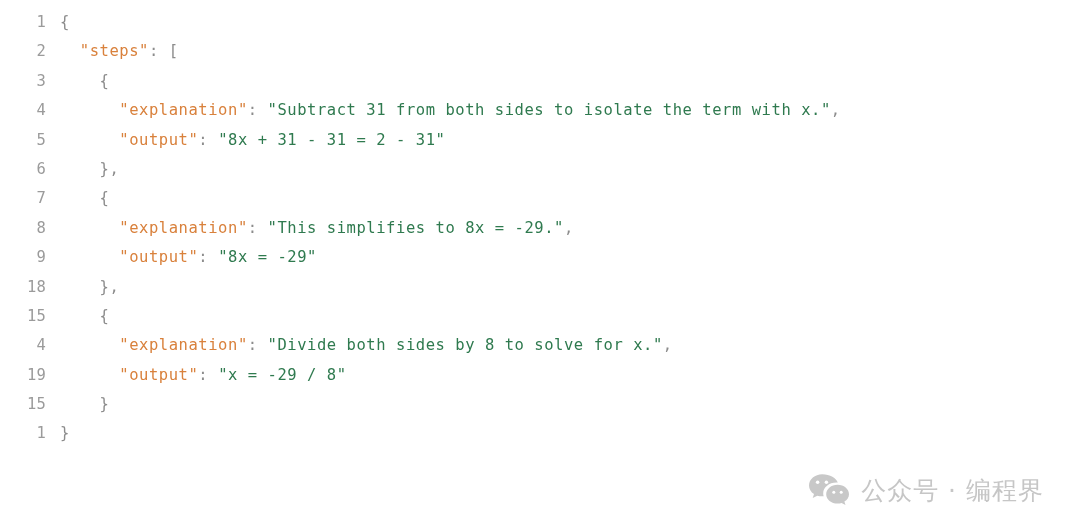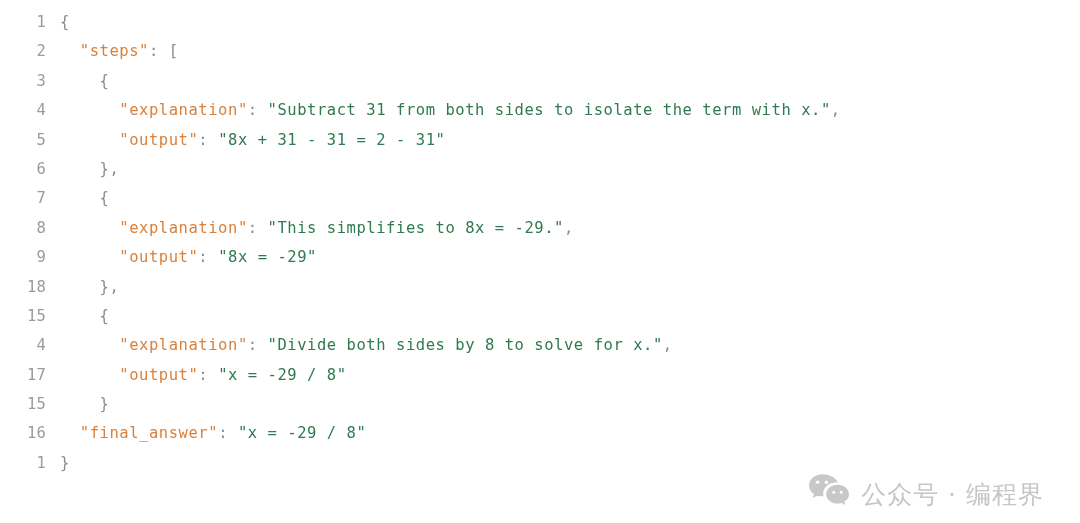--- a/index.html
+++ b/index.html
@@ -51,21 +51,21 @@
   .tok-key   { color: #d9813c; }
   .tok-str   { color: #2f7a4f; }
   .tok-punct { color: #8c8c8c; }
 
   
   .watermark {
     position: absolute;
     right: 36px;
     bottom: 16px;
     display: flex;
-    align-items: flex-end;
+    align-items: center;
     gap: 11px;
     opacity: 1;
     pointer-events: none;
   }
   .wm-icon {
     width: 42px;
     height: 34px;
     display: block;
   }
   .wm-text {
@@ -87,23 +87,22 @@
       <div class="code-line"><span class="ln">3</span><span class="code-text"><span>    </span><span class="tok-punct">{</span></span></div>
       <div class="code-line"><span class="ln">4</span><span class="code-text"><span>      </span><span class="tok-key">"explanation"</span><span class="tok-punct">: </span><span class="tok-str">"Subtract 31 from both sides to isolate the term with x."</span><span class="tok-punct">,</span></span></div>
       <div class="code-line"><span class="ln">5</span><span class="code-text"><span>      </span><span class="tok-key">"output"</span><span class="tok-punct">: </span><span class="tok-str">"8x + 31 - 31 = 2 - 31"</span></span></div>
       <div class="code-line"><span class="ln">6</span><span class="code-text"><span>    </span><span class="tok-punct">},</span></span></div>
       <div class="code-line"><span class="ln">7</span><span class="code-text"><span>    </span><span class="tok-punct">{</span></span></div>
       <div class="code-line"><span class="ln">8</span><span class="code-text"><span>      </span><span class="tok-key">"explanation"</span><span class="tok-punct">: </span><span class="tok-str">"This simplifies to 8x = -29."</span><span class="tok-punct">,</span></span></div>
       <div class="code-line"><span class="ln">9</span><span class="code-text"><span>      </span><span class="tok-key">"output"</span><span class="tok-punct">: </span><span class="tok-str">"8x = -29"</span></span></div>
       <div class="code-line"><span class="ln">18</span><span class="code-text"><span>    </span><span class="tok-punct">},</span></span></div>
       <div class="code-line"><span class="ln">15</span><span class="code-text"><span>    </span><span class="tok-punct">{</span></span></div>
       <div class="code-line"><span class="ln">4</span><span class="code-text"><span>      </span><span class="tok-key">"explanation"</span><span class="tok-punct">: </span><span class="tok-str">"Divide both sides by 8 to solve for x."</span><span class="tok-punct">,</span></span></div>
-      <div class="code-line"><span class="ln">17</span><span class="code-text"><span>      </span><span class="tok-key">"output"</span><span class="tok-punct">: </span><span class="tok-str">"x = -29 / 8"</span></span></div>
+      <div class="code-line"><span class="ln">19</span><span class="code-text"><span>      </span><span class="tok-key">"output"</span><span class="tok-punct">: </span><span class="tok-str">"x = -29 / 8"</span></span></div>
       <div class="code-line"><span class="ln">15</span><span class="code-text"><span>    </span><span class="tok-punct">}</span></span></div>
-      <div class="code-line"><span class="ln">16</span><span class="code-text"><span>  </span><span class="tok-key">"final_answer"</span><span class="tok-punct">: </span><span class="tok-str">"x = -29 / 8"</span></span></div>
       <div class="code-line"><span class="ln">1</span><span class="code-text"><span></span><span class="tok-punct">}</span></span></div>
     </div>
 </div>
 
 <div class="watermark">
   <span>
     <svg class="wm-icon" viewBox="0 0 42 34" xmlns="http://www.w3.org/2000/svg" aria-hidden="true">
       <g fill="#c8c8c8">
         <path d="M14.2 1.2C6.9 1.2 1 6.2 1 12.4c0 3.5 1.9 6.6 5 8.6l-1.3 4.1 4.6-2.4c1.5.4 3.1.6 4.9.6.5 0 1 0 1.5-.1-.3-.9-.5-1.8-.5-2.8 0-6 5.9-10.8 13.2-10.8.5 0 .9 0 1.4.1C28.5 5.2 22 1.2 14.2 1.2z"></path>
         <circle cx="9.6" cy="9.2" r="1.75" fill="#ffffff"></circle>

